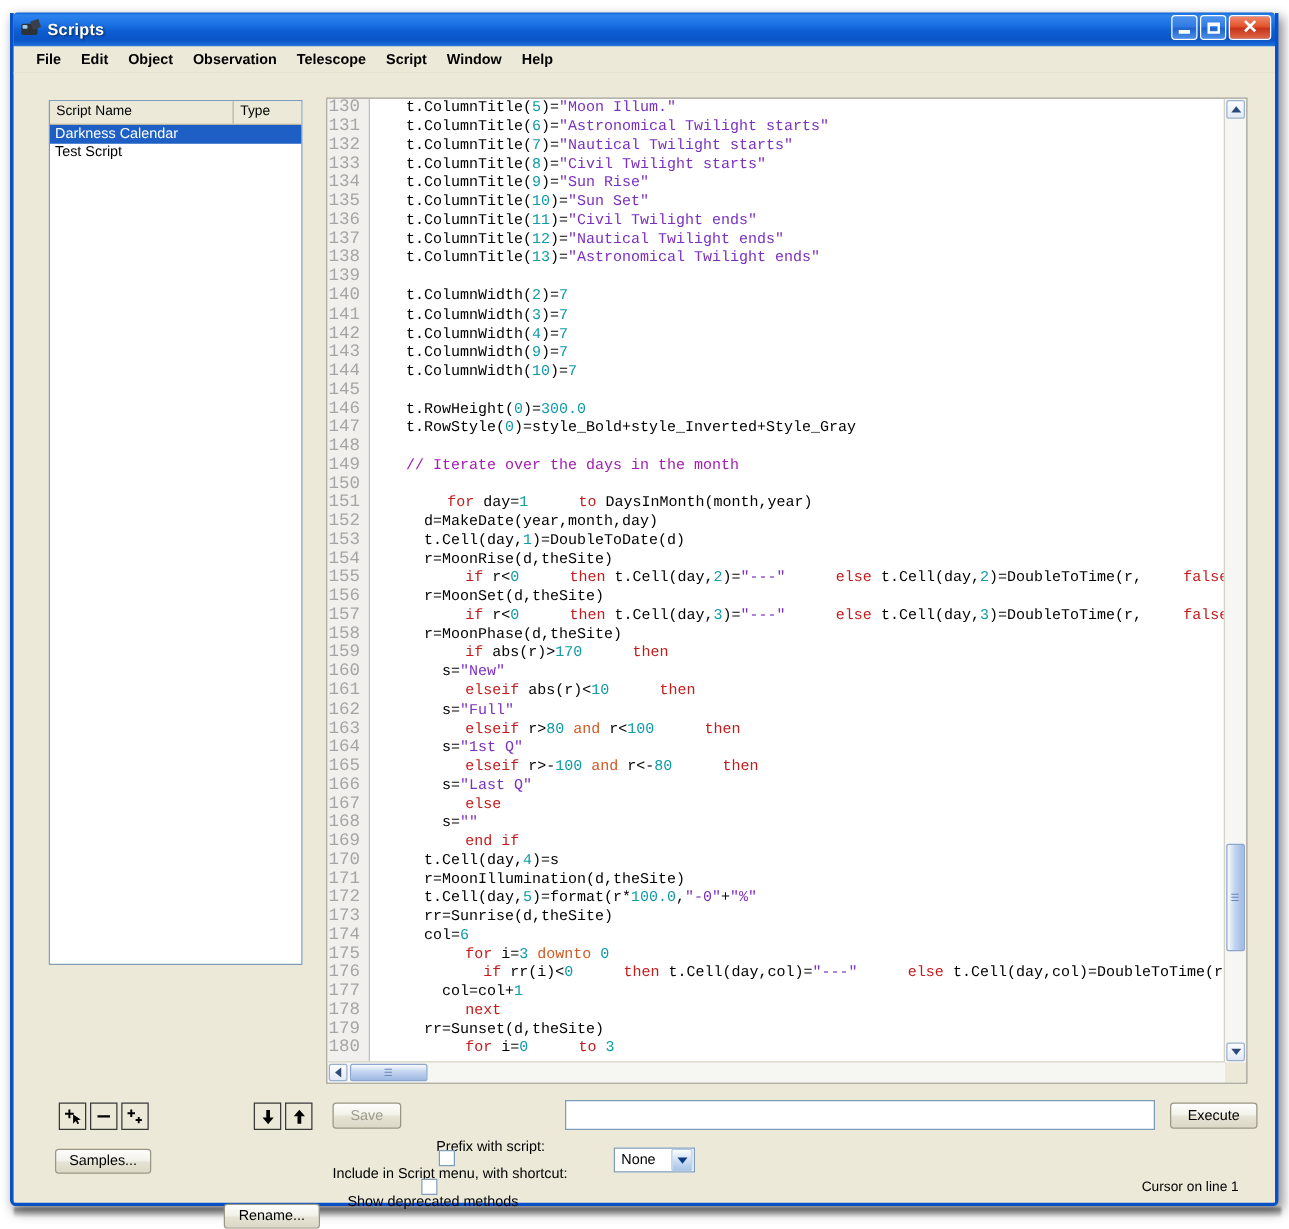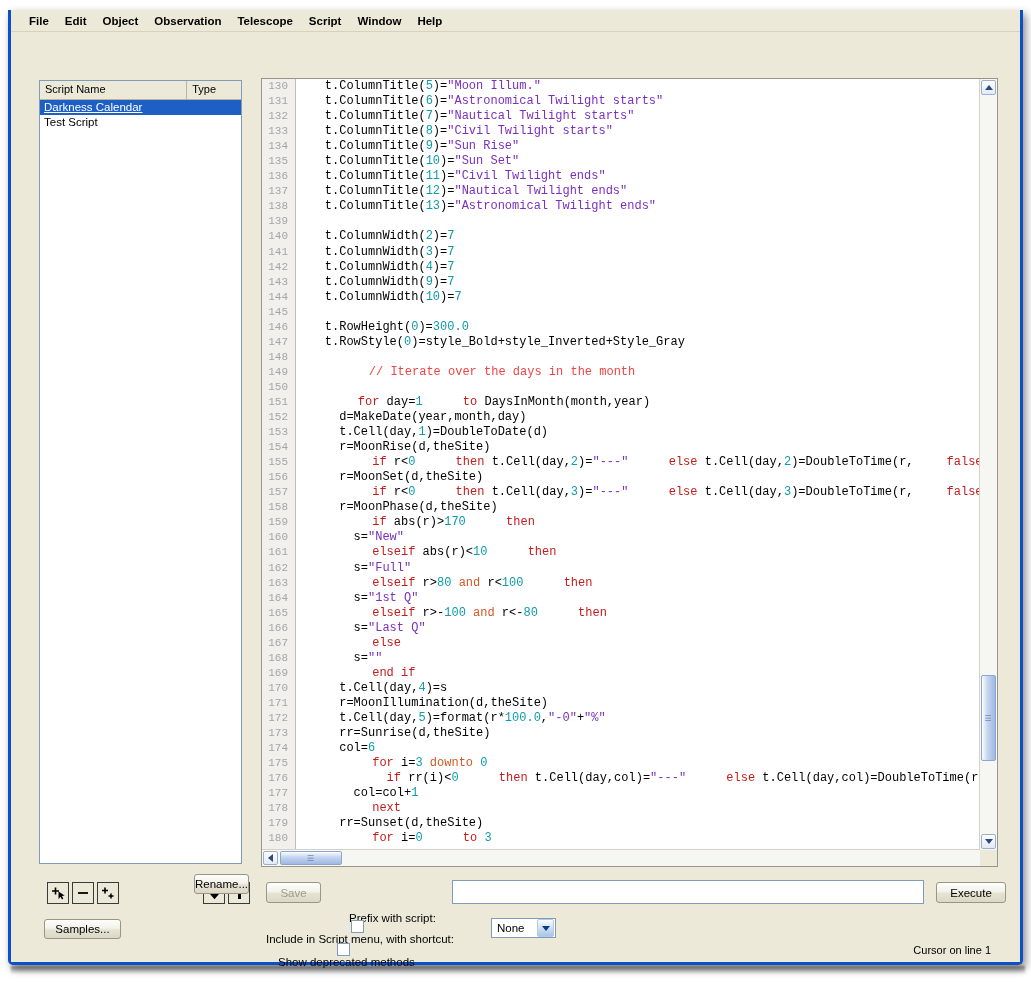--- a/index.html
+++ b/index.html
@@ -95,21 +95,21 @@
   
   .client {
     position:absolute;
     left:0; top:48px; right:0; bottom:0;
     background:#ece9d8;
   }
 
   
   .list-panel {
     position:absolute; left:28px; top:22px;
-    width:203px; height:784px;
+    width:203px; height:692px;
     background:#ffffff;
     border:1px solid #7f9db9;
     box-sizing:border-box;
   }
   .list-header {
     display:flex; height:18px;
     background:#ece9d8;
     border-bottom:1px solid #b8b4a2;
   }
   .lh-cell {
@@ -119,21 +119,21 @@
     font-family:"Liberation Sans", sans-serif;
   }
   .lh-name { width:148px; }
   .lh-type { width:54px; border-right:none; }
   .list-row {
     height:15px; font-size:11.5px; padding:1px 0 0 4px;
     color:#000; box-sizing:border-box;
     font-family:"Liberation Sans", sans-serif;
     cursor:default;
   }
-  .list-row.selected { background:#1d5fc4; color:#ffffff;text-decoration:underline; }
+  .list-row.selected { background:#1d5fc4; color:#ffffff; }
 
   
   .editor-panel {
     position:absolute; left:250px; top:20px;
     width:737px; height:789px;
     border:1px solid #9a968a;
     background:#ffffff;
     box-sizing:border-box;
     overflow:hidden;
   }
@@ -147,31 +147,31 @@
   }
   .code {
     position:relative;
     font-family:"Liberation Mono","DejaVu Sans Mono",monospace;
     font-size:12px; line-height:15.05px;
     white-space:pre;
   }
   .cl { display:block; height:15.05px; }
   .ln {
     display:inline-block; width:26px; text-align:right;
-    color:#a5a5a5; font-size:11px;
+    color:#a5a5a5; font-size:14px;
     margin-right:8px; vertical-align:top;
     font-family:"Liberation Mono","DejaVu Sans Mono",monospace;
     user-select:none;
   }
   .src { color:#000000; }
   .s-str  { color:#7a2fbf; }
   .s-num  { color:#0f9ba8; }
   .s-kw   { color:#c31b1b;padding-left:33px; }
   .s-kw2  { color:#cf5a22; }
-  .s-com  { color:#ef4444;margin-left:44px; }
+  .s-com  { color:#a21caf; }
 
   
   .vscroll {
     position:absolute; right:0; top:0; width:17px; bottom:16px;
     background:#f6f6f2; border-left:1px solid #d6d2c4;
   }
   .hscroll {
     position:absolute; left:0; bottom:0; height:16px; right:17px;
     background:#f6f6f2; border-top:1px solid #d6d2c4;
   }
@@ -269,20 +269,39 @@
 </style>
 </head>
 <body>
 
 <div id="root">
 
   <div class="shadow-strip"></div>
 
   <div class="window">
 
+    <div class="titlebar">
+      <span class="win-icon">
+        <span class="body"></span>
+          <span class="lens"></span>
+          <span class="glint"></span>
+      </span>
+      <span class="title-text">Scripts</span>
+      <span class="tb-buttons">
+        <span class="tb-btn tb-min">
+            <span class="glyph"></span>
+          </span>
+        <span class="tb-btn tb-max">
+            <span class="glyph"></span>
+          </span>
+        <span class="tb-btn tb-close">
+            <span class="glyph">✕</span>
+          </span>
+      </span>
+    </div>
 
     <div class="menubar">
       <span class="menu-item">File</span>
       <span class="menu-item">Edit</span>
       <span class="menu-item">Object</span>
       <span class="menu-item">Observation</span>
       <span class="menu-item">Telescope</span>
       <span class="menu-item">Script</span>
       <span class="menu-item">Window</span>
       <span class="menu-item">Help</span>
@@ -352,21 +371,21 @@
           <path d="M5 1h3v6h3L6.5 12.3 2 7h3z" fill="#000"></path>
         </svg>
       </span>
       <span class="mini-btn" style="left:217px; top:824px;">
         <svg width="13" height="13" viewBox="0 0 13 13">
           <path d="M5 12h3V6h3L6.5 .7 2 6h3z" fill="#000"></path>
         </svg>
       </span>
 
       <span class="xp-btn" style="left:33px; top:861px; width:77px; height:20px;">Samples...</span>
-      <span class="xp-btn" style="left:168px; top:816px; width:55px; height:20px;margin-left:15px;">Rename...</span>
+      <span class="xp-btn" style="left:168px; top:905px; width:77px; height:20px;">Rename...</span>
 
       <span class="xp-btn disabled" style="left:255px; top:824px; width:55px; height:21px;">Save</span>
 
       <span class="lbl" style="left:338px; top:854px;">Prefix with script:</span>
 
       <input class="txtinput" style="left: 441px; top: 822px; width: 472px; height: 24px;" value="">
 
       <span class="xp-btn" style="left:925px; top:824px; width:70px; height:21px;">Execute</span>
 
       <span class="chk-wrap" style="left:255px; top:862px;">

